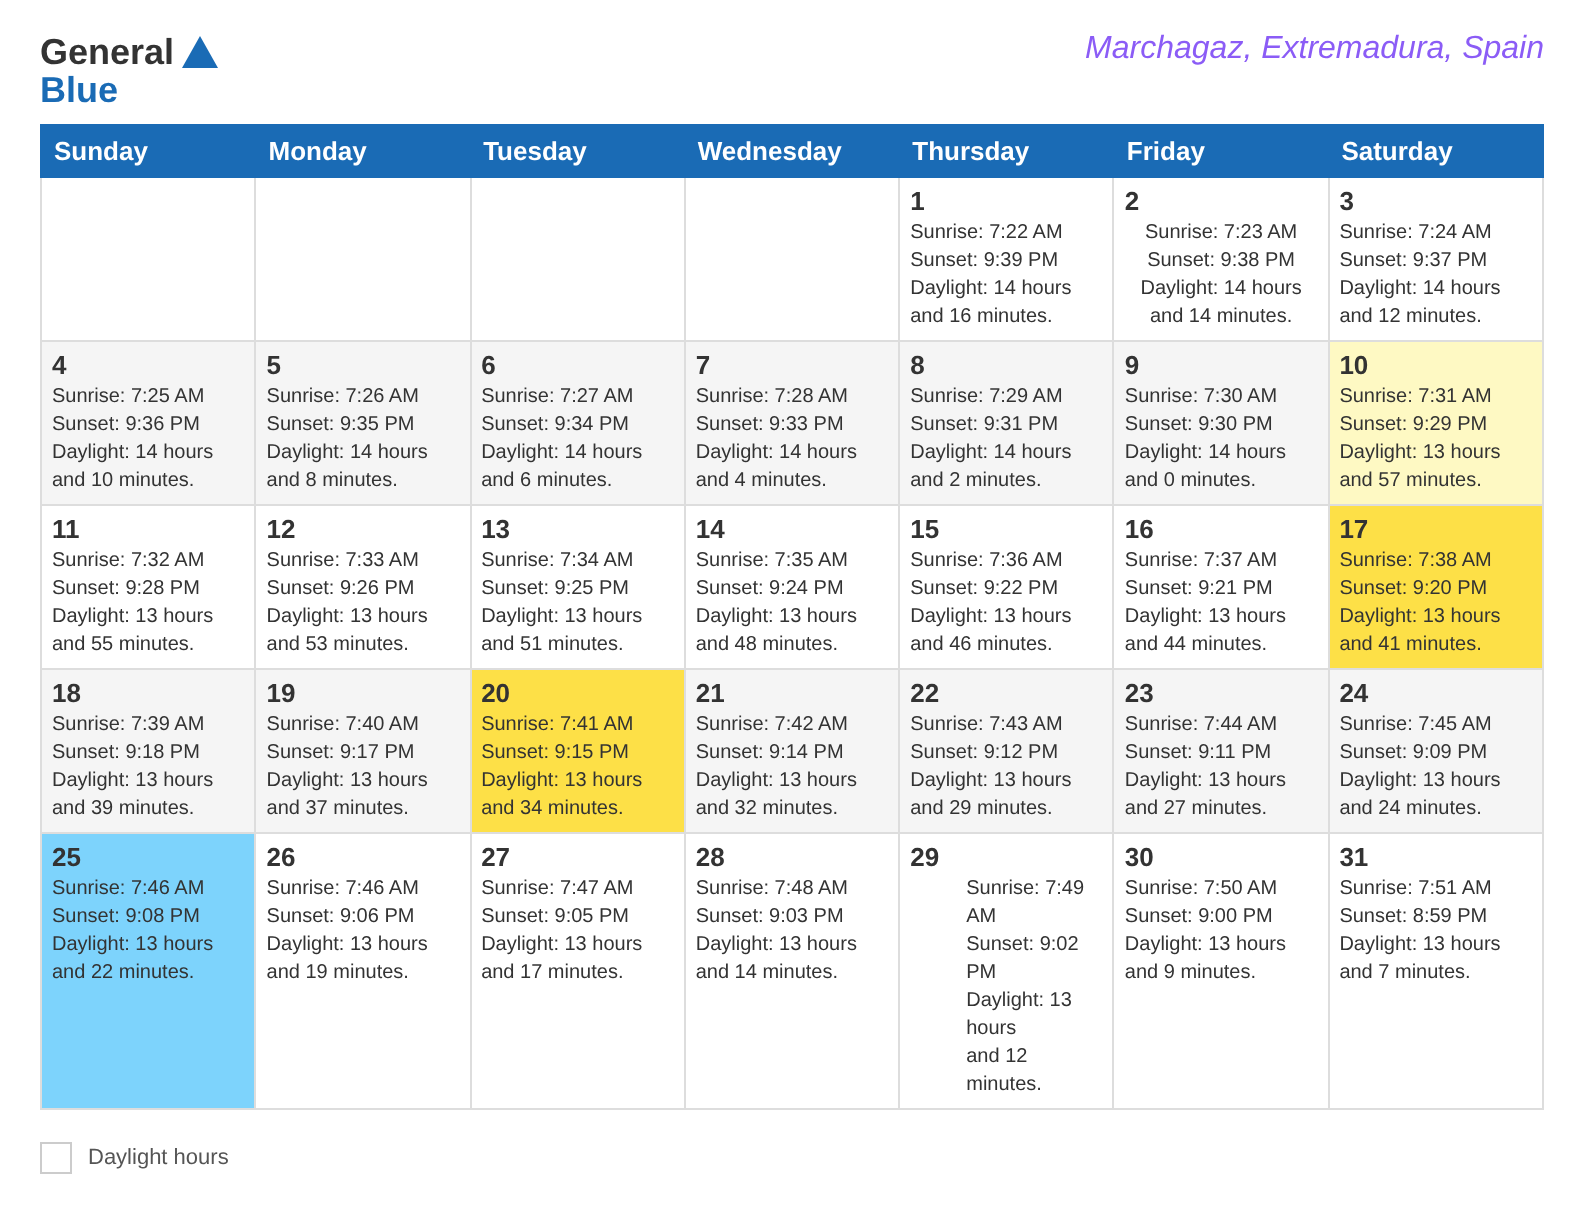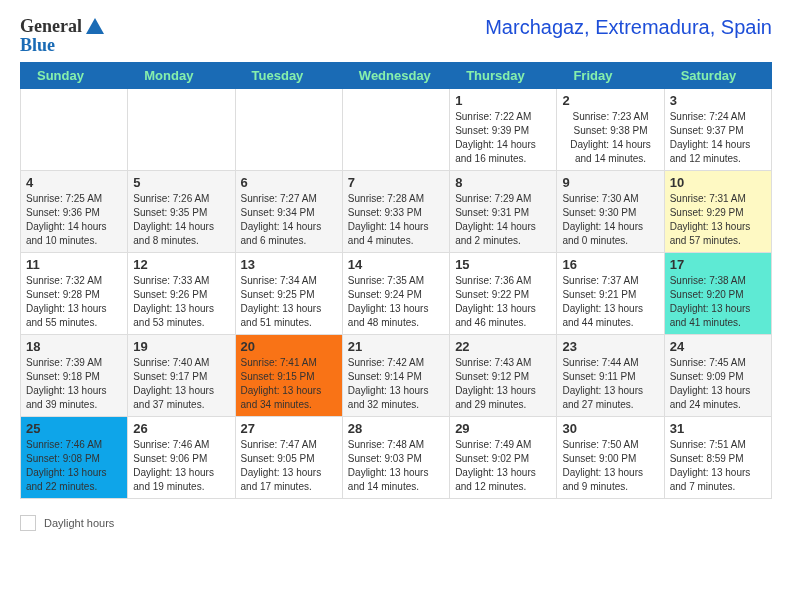--- a/index.html
+++ b/index.html
@@ -17,21 +17,20 @@
     .header {
       display: flex;
       align-items: flex-start;
       justify-content: space-between;
       margin-bottom: 6px;
     }
     .logo {
       display: flex;
       align-items: center;
       gap: 0;
-      font-family: Liberation Serif, serif;
     }
     .logo-text {
       font-size: 18px;
       font-weight: bold;
       line-height: 1.1;
     }
     .logo-general { color: #333; }
     .logo-blue { color: #1a6bb5; }
     .logo-icon {
       width: 22px;
@@ -41,34 +40,35 @@
     .title-block {
       text-align: right;
     }
     .main-title {
       font-size: 36px;
       font-weight: bold;
       color: #333;
       line-height: 1.1;
     }
     .subtitle {
-      font-size: 20px;
-      color: #1d4ed8;
+      font-size: 16px;
+      color: #8b5cf6;
+      font-style: italic;
     }
     .calendar {
       width: 100%;
       border-collapse: collapse;
       margin-top: 4px;
     }
     .calendar th {
       background: #1a6bb5;
-      color: #86efac;
+      color: #ffffff;
       font-size: 13px;
       font-weight: bold;
-      padding: 5px 16px;
+      padding: 5px 6px;
       text-align: left;
       border: 1px solid #1a6bb5;
     }
     .calendar td {
       border: 1px solid #ddd;
       vertical-align: top;
       padding: 4px 5px;
       font-size: 10.5px;
       color: #333;
       width: calc(100% / 7);
@@ -262,21 +262,21 @@
 Daylight: 13 hours
 and 46 minutes.</div>
           </td>
           <td style="background: rgb(255, 255, 255);">
             <span class="day-num">16</span>
             <div class="day-info" style="white-space: pre-line;">Sunrise: 7:37 AM
 Sunset: 9:21 PM
 Daylight: 13 hours
 and 44 minutes.</div>
           </td>
-          <td style="background: #5eead4;">
+          <td style="background: #fde047;">
             <span class="day-num">17</span>
             <div class="day-info" style="white-space: pre-line;">Sunrise: 7:38 AM
 Sunset: 9:20 PM
 Daylight: 13 hours
 and 41 minutes.</div>
           </td>
         </tr>
         <tr>
           <td style="background: rgb(245, 245, 245);">
             <span class="day-num">18</span>
@@ -285,21 +285,21 @@
 Daylight: 13 hours
 and 39 minutes.</div>
           </td>
           <td style="background: rgb(245, 245, 245);">
             <span class="day-num">19</span>
             <div class="day-info" style="white-space: pre-line;">Sunrise: 7:40 AM
 Sunset: 9:17 PM
 Daylight: 13 hours
 and 37 minutes.</div>
           </td>
-          <td style="background: #f97316;">
+          <td style="background: #fde047;">
             <span class="day-num">20</span>
             <div class="day-info" style="white-space: pre-line;">Sunrise: 7:41 AM
 Sunset: 9:15 PM
 Daylight: 13 hours
 and 34 minutes.</div>
           </td>
           <td style="background: rgb(245, 245, 245);">
             <span class="day-num">21</span>
             <div class="day-info" style="white-space: pre-line;">Sunrise: 7:42 AM
 Sunset: 9:14 PM
@@ -322,21 +322,21 @@
           </td>
           <td style="background: rgb(245, 245, 245);">
             <span class="day-num">24</span>
             <div class="day-info" style="white-space: pre-line;">Sunrise: 7:45 AM
 Sunset: 9:09 PM
 Daylight: 13 hours
 and 24 minutes.</div>
           </td>
         </tr>
         <tr>
-          <td style="background: #0ea5e9;">
+          <td style="background: #7dd3fc;">
             <span class="day-num">25</span>
             <div class="day-info" style="white-space: pre-line;">Sunrise: 7:46 AM
 Sunset: 9:08 PM
 Daylight: 13 hours
 and 22 minutes.</div>
           </td>
           <td style="background: rgb(255, 255, 255);">
             <span class="day-num">26</span>
             <div class="day-info" style="white-space: pre-line;">Sunrise: 7:46 AM
 Sunset: 9:06 PM
@@ -352,21 +352,21 @@
           </td>
           <td style="background: rgb(255, 255, 255);">
             <span class="day-num">28</span>
             <div class="day-info" style="white-space: pre-line;">Sunrise: 7:48 AM
 Sunset: 9:03 PM
 Daylight: 13 hours
 and 14 minutes.</div>
           </td>
           <td style="background: rgb(255, 255, 255);">
             <span class="day-num">29</span>
-            <div class="day-info" style="white-space: pre-line;">Sunrise: 7:49 AM
+            <div class="day-info" style="white-space: pre-line; margin-left: 28px;">Sunrise: 7:49 AM
 Sunset: 9:02 PM
 Daylight: 13 hours
 and 12 minutes.</div>
           </td>
           <td style="background: rgb(255, 255, 255);">
             <span class="day-num">30</span>
             <div class="day-info" style="white-space: pre-line;">Sunrise: 7:50 AM
 Sunset: 9:00 PM
 Daylight: 13 hours
 and 9 minutes.</div>

